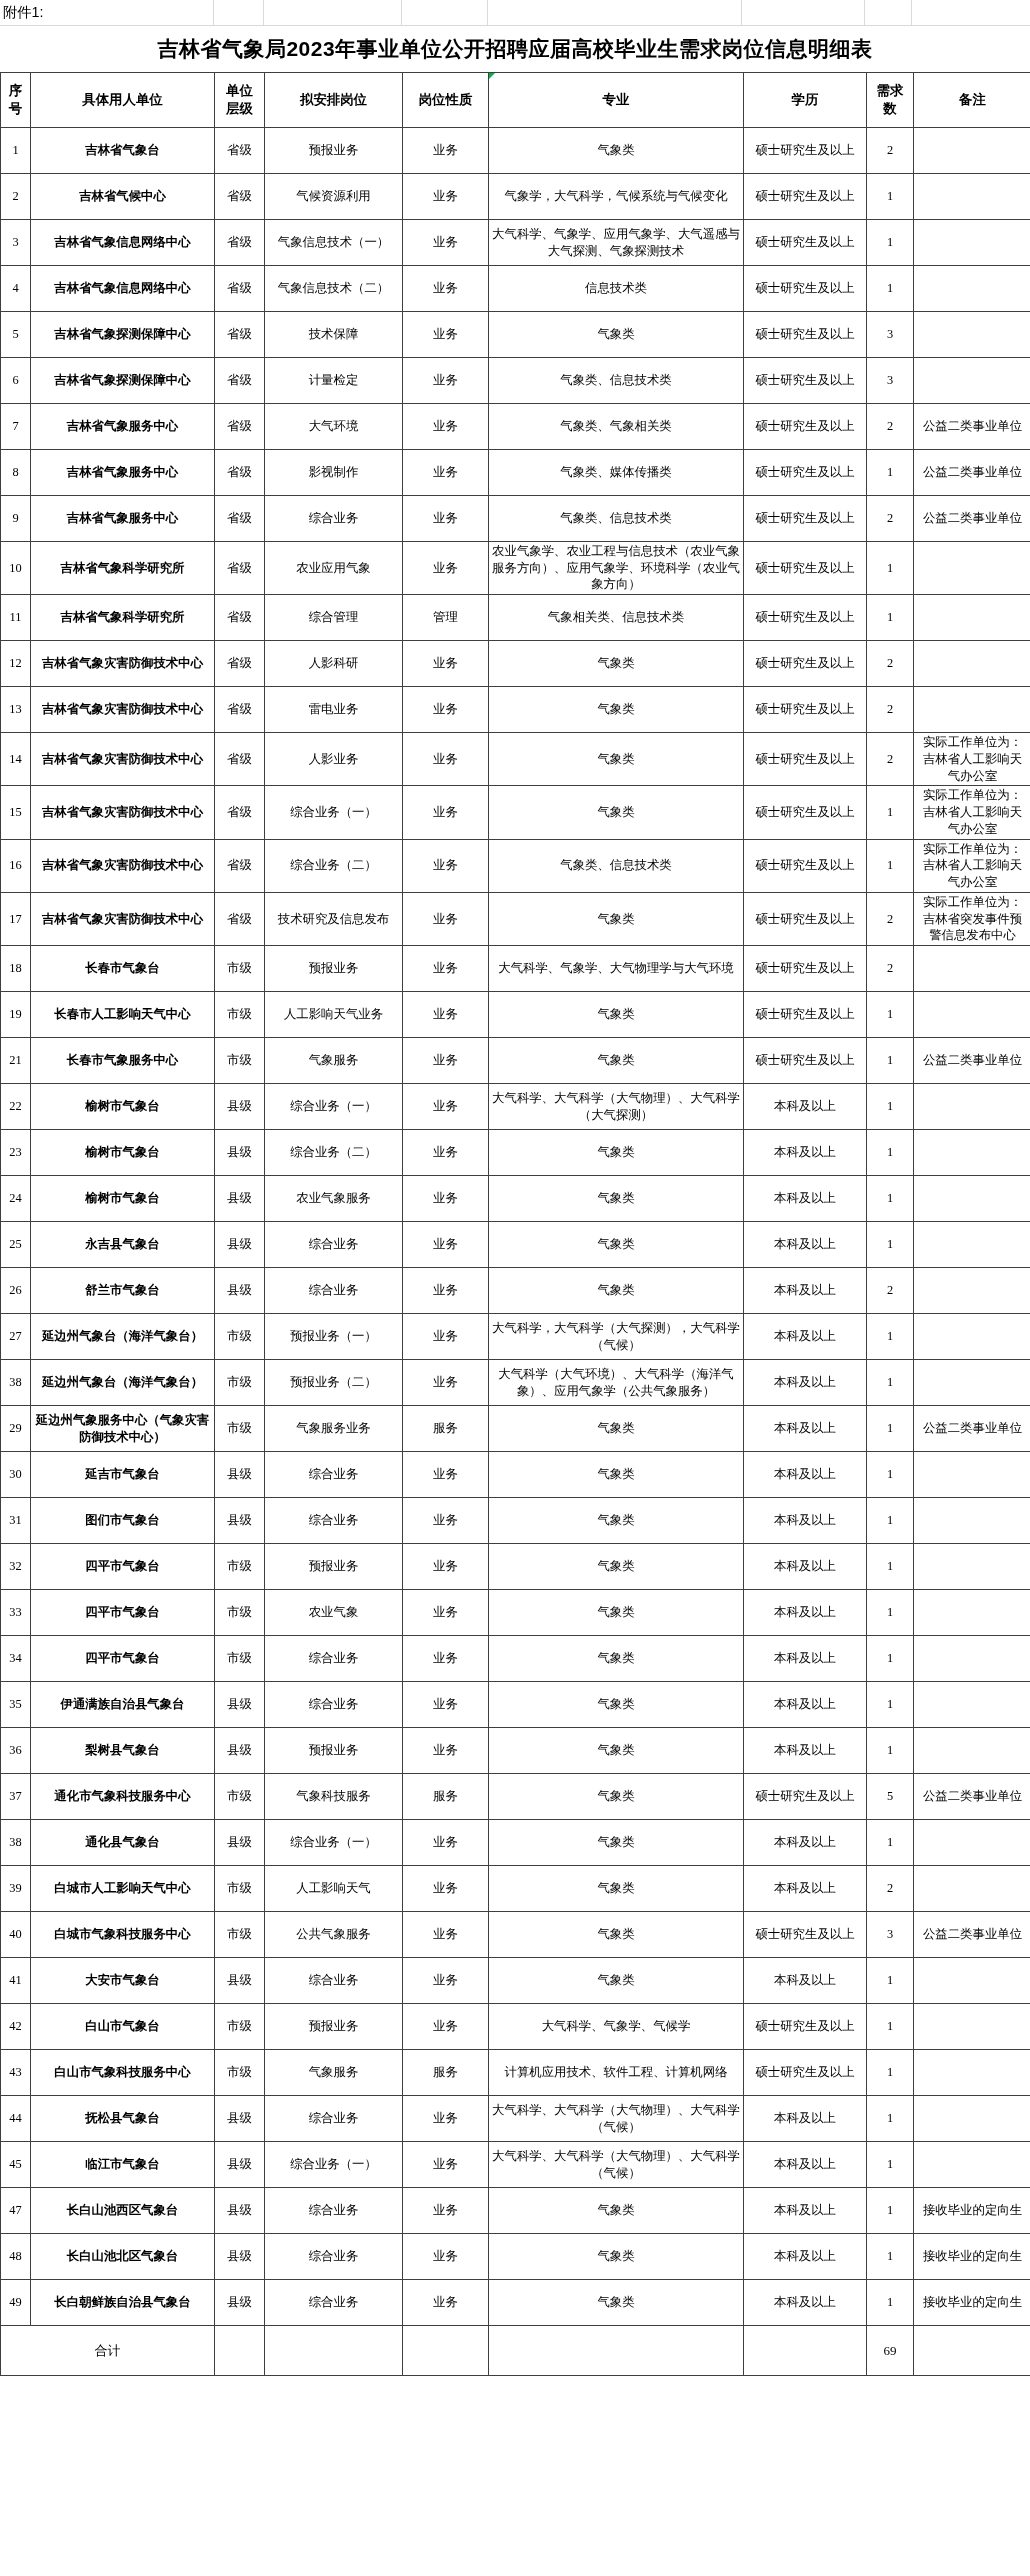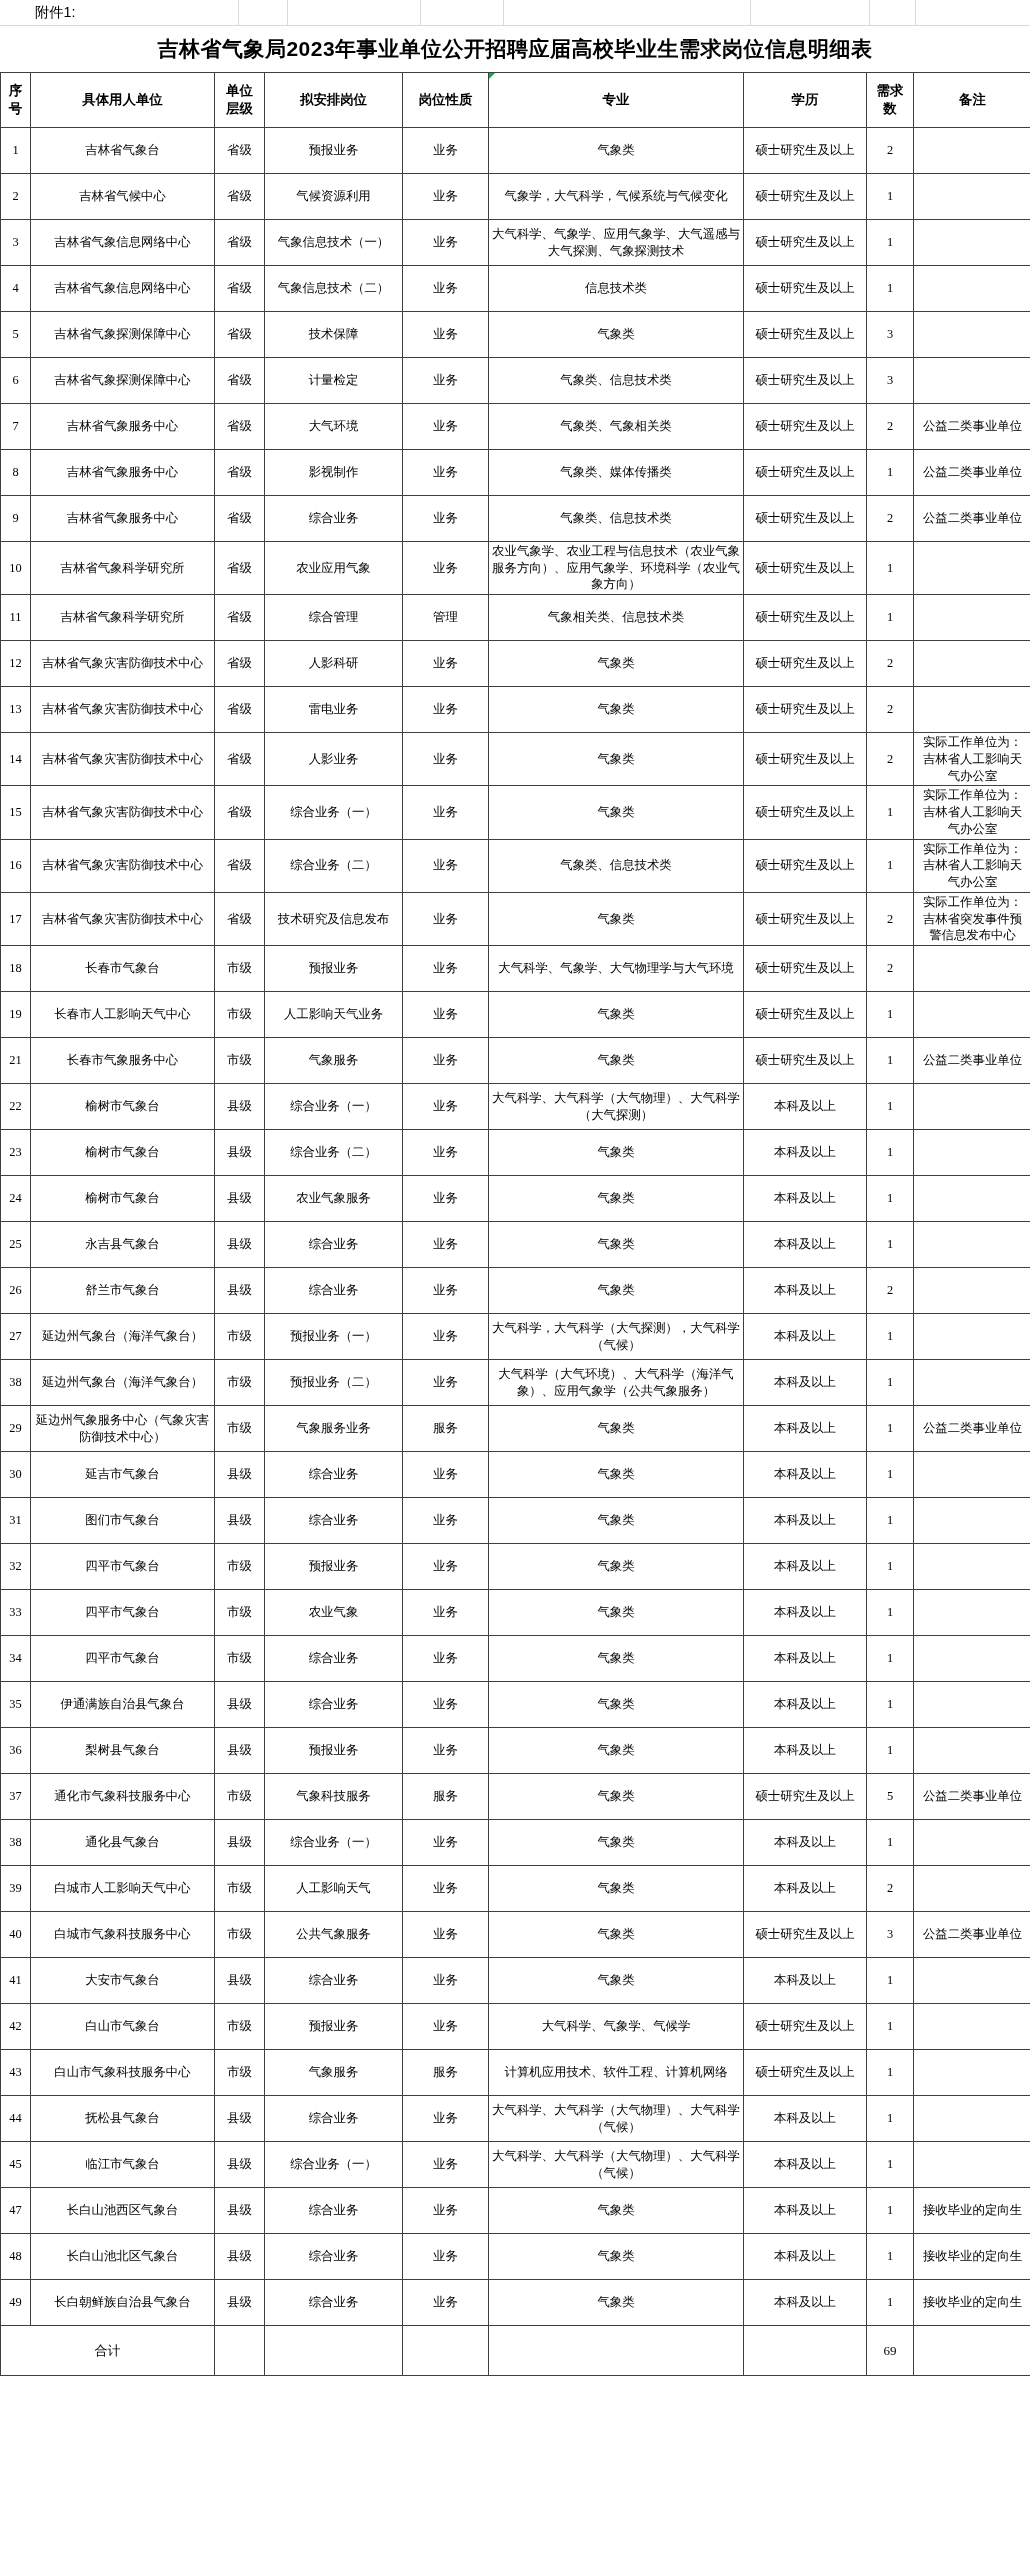--- a/index.html
+++ b/index.html
@@ -1,36 +1,36 @@
 <!DOCTYPE html>
 <html><head>
 <meta charset="utf-8">
 <style>
   html,body{margin:0;padding:0;background:#ffffff;}
   body{width:1030px;font-family:"Liberation Sans",sans-serif;color:#000;}
   .sheet{width:1030px;}
 
   
-  .attach-row{display:flex;height:26px;border-bottom:1px solid #d9d9d9;box-sizing:border-box;padding-left:32px;}
+  .attach-row{display:flex;height:26px;border-bottom:1px solid #d9d9d9;box-sizing:border-box;}
   .attach-row .gcell{border-right:1px solid #d9d9d9;box-sizing:border-box;height:100%;}
   .attach-row .gcell:last-child{border-right:none;}
   .attach-label{font-size:14.3px;line-height:25px;padding-left:2.9px;white-space:nowrap;font-weight:400;}
 
   .title-row{height:46px;display:flex;align-items:center;justify-content:center;}
   .title-row .title{font-size:21px;font-weight:bold;letter-spacing:0.5px;}
 
   table.positions{width:1030px;border-collapse:collapse;table-layout:fixed;
     font-family:"Liberation Serif","DejaVu Serif",serif;}
   table.positions th, table.positions td{
     border:1.9px solid #3f3f3f;text-align:center;vertical-align:middle;
     padding:1px 2.9px;box-sizing:border-box;word-break:break-all;}
   table.positions th{
     height:55px;font-size:13.4px;font-weight:bold;white-space:pre-line;position:relative;}
   table.positions td{height:46px;font-size:12.4px;line-height:1.35;}
-  td.c1{padding:0 11.4px;}
+  td.c1{padding:0 11.4px;font-weight:bold;}
   td.c8{padding:0 1px;}
   tr.total-row td{height:50px;font-size:13px;}
 
   .comment-marker{position:absolute;top:0;left:0;width:0;height:0;
     border-top:6.7px solid #00B050;border-right:6.7px solid transparent;}
 </style>
 </head>
 <body>
 
 <div class="sheet">

